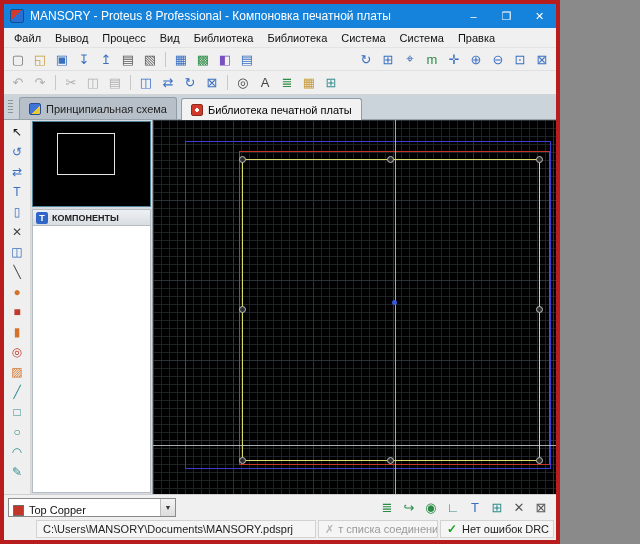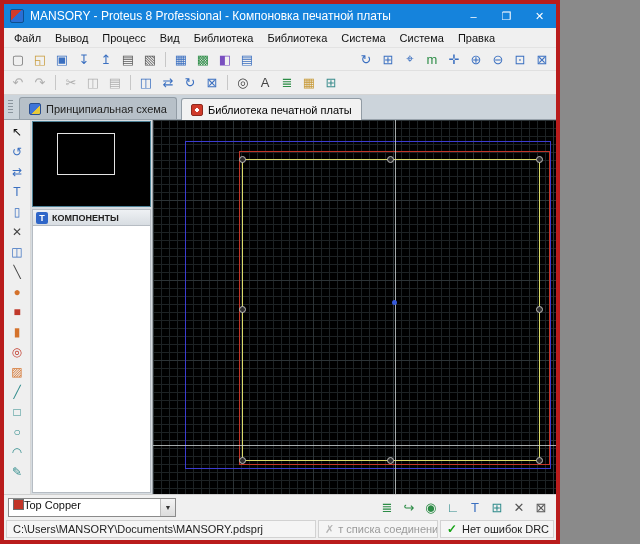--- a/index.html
+++ b/index.html
@@ -65,28 +65,28 @@
   .pad{position:absolute;width:7px;height:7px;border-radius:50%;background:#2e2e2e;border:1px solid #bdbdbd;}
   .pad.tl{left:-4px;top:-4px;} .pad.tm{left:calc(50% - 4px);top:-4px;} .pad.tr{right:-4px;top:-4px;}
   .pad.ml{left:-4px;top:calc(50% - 4px);} .pad.mr{right:-4px;top:calc(50% - 4px);}
   .pad.bl{left:-4px;bottom:-4px;} .pad.bm{left:calc(50% - 4px);bottom:-4px;} .pad.br{right:-4px;bottom:-4px;}
   .cross-v{position:absolute;left:242px;top:0;bottom:0;width:1px;background:#cdd4d4;opacity:.8;}
   .cross-h{position:absolute;top:325px;left:0;right:0;height:1px;background:#cdd4d4;opacity:.8;}
   .origin-dot{position:absolute;left:239px;top:180px;width:5px;height:5px;border-radius:50%;background:#3558d8;}
 
   
   .layerbar{height:25px;flex:none;background:#f0f0f0;display:flex;align-items:center;padding:0 4px;border-top:1px solid #cfcfcf;}
-  .layer-combo{width:168px;height:19px;background:#fff;border:1px solid #8a8a8a;display:flex;align-items:flex-start;font-size:11px;color:#111;padding-left:4px;}
+  .layer-combo{width:168px;height:19px;background:#fff;border:1px solid #8a8a8a;display:flex;align-items:flex-end;font-size:11px;color:#111;gap:5px;padding-left:4px;}
   .swatch{width:11px;height:11px;background:#c23528;border:1px solid #6e6e6e;flex:none;}
   .layer-icons{margin-left:auto;display:flex;align-items:center;}
 
   
   .statusbar{height:21px;flex:none;background:#f0f0f0;display:flex;align-items:stretch;gap:2px;padding:1px 2px 2px;font-size:11px;}
   .seg{border:1px solid #d2d2d2;background:#f5f5f5;display:flex;align-items:center;padding:0 6px;white-space:nowrap;overflow:hidden;}
-  .seg-path{flex:1;color:#222;}
+  .seg-path{flex:1;color:#222;margin-left:30px;}
   .seg-mid{width:120px;color:#9a9a9a;gap:4px;flex:none;}
   .seg-drc{width:114px;gap:5px;color:#222;flex:none;}
   .xmark{color:#b3b3b3;font-size:11px;}
   .check{color:#18a318;font-weight:bold;font-size:12px;}
 </style>
 </head>
 <body>
 
 <div class="window">
 

